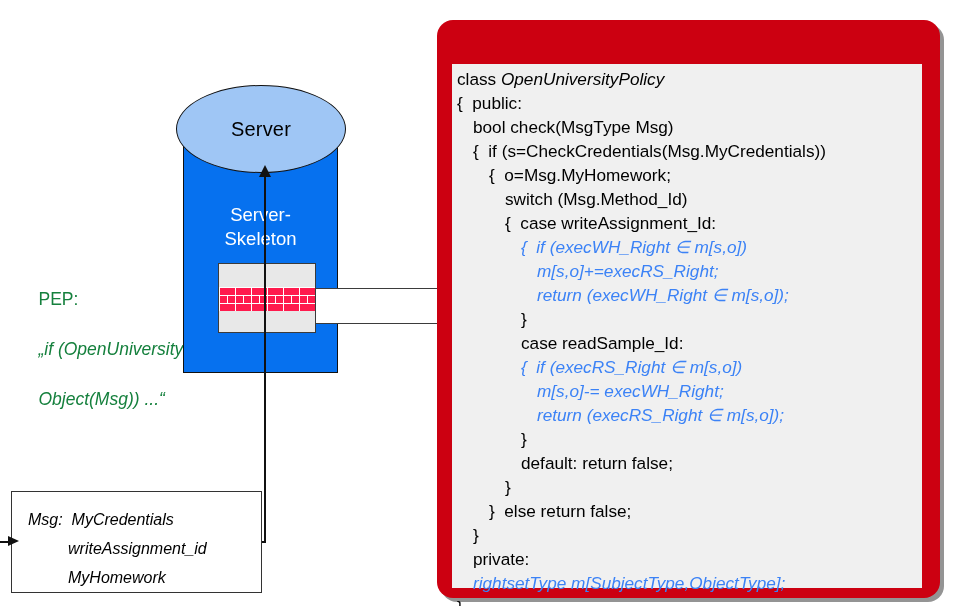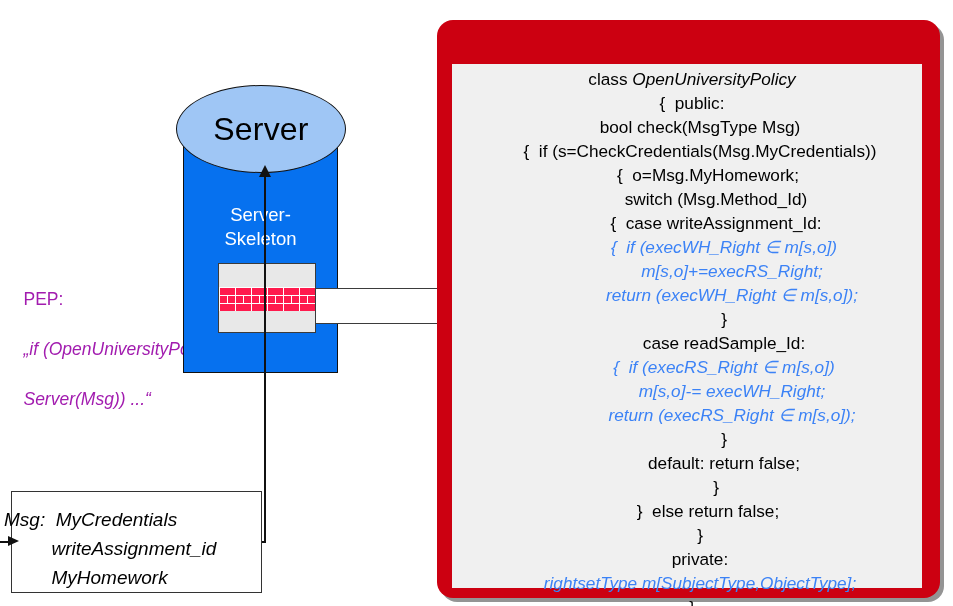--- a/index.html
+++ b/index.html
@@ -19,26 +19,26 @@
   #stage {
     position: absolute;
     left: 0; top: 0;
     width: 953px;
     height: 606px;
   }
 
   
   .pep-label {
     position: absolute;
-    left: 4px;
+    left: 19px;
     top: 262px;
     width: 215px;
     font-size: 17.5px;
     line-height: 25px;
-    color: #a21caf;
+    color: #15803d;
     white-space: pre;
   }
   .pep-label .l1 { font-style: normal; }
   .pep-label .l2, .pep-label .l3 { font-style: italic; }
 
   
   .server-body {
     position: absolute;
     left: 183px;
     top: 120px;
@@ -56,21 +56,21 @@
     height: 88px;
     background: #9fc6f5;
     border: 1.4px solid #111;
     border-radius: 50% / 50%;
     box-sizing: border-box;
     display: flex;
     align-items: center;
     justify-content: center;
   }
   .server-top-label {
-    font-size: 32px;
+    font-size: 20px;
     color: #000;
     letter-spacing: .2px;
   }
   .skeleton-label {
     position: absolute;
     left: 183px;
     top: 203px;
     width: 155px;
     text-align: center;
     color: #ffffff;
@@ -172,23 +172,23 @@
     left: 11px;
     top: 491px;
     width: 251px;
     height: 102px;
     background: #ffffff;
     border: 1.5px solid #333;
     box-sizing: border-box;
   }
   .msg-text {
     position: absolute;
-    left: 4px;
+    left: 28px;
     top: 505px;
-    font-size: 19px;
+    font-size: 16px;
     font-style: italic;
     line-height: 29px;
     white-space: pre;
     color: #000;
   }
   .msg-arrow-line {
     position: absolute;
     left: 0px;
     top: 541px;
     width: 13px;
@@ -247,36 +247,36 @@
   .code-lines {
     position: absolute;
     left: 457px;
     top: 67px;
     width: 470px;
     font-size: 17.2px;
     line-height: 24px;
     color: #000000;
     white-space: pre;
   }
-  .code-lines .ln { display: block; height: 24px; text-align: center; }
+  .code-lines .ln { display: block; height: 24px; }
   .code-lines .blue {
     color: #3b82f6;
     font-style: italic;
   }
   .code-lines .it { font-style: italic; }
 </style>
 </head>
 <body>
 
 <div id="stage">
 
   <div class="pep-label">
     <span class="l1">PEP:</span><br>
     <span class="l2">„if (OpenUniversityPolicy.</span><br>
-    <span class="l3">Server(Msg)) ...“</span>
+    <span class="l3">Object(Msg)) ...“</span>
   </div>
 
   <div class="server-body"></div>
 
   <div class="skeleton-label">Server-
 Skeleton</div>
 
   <div class="server-top">
     <span class="server-top-label">Server</span>
   </div>

